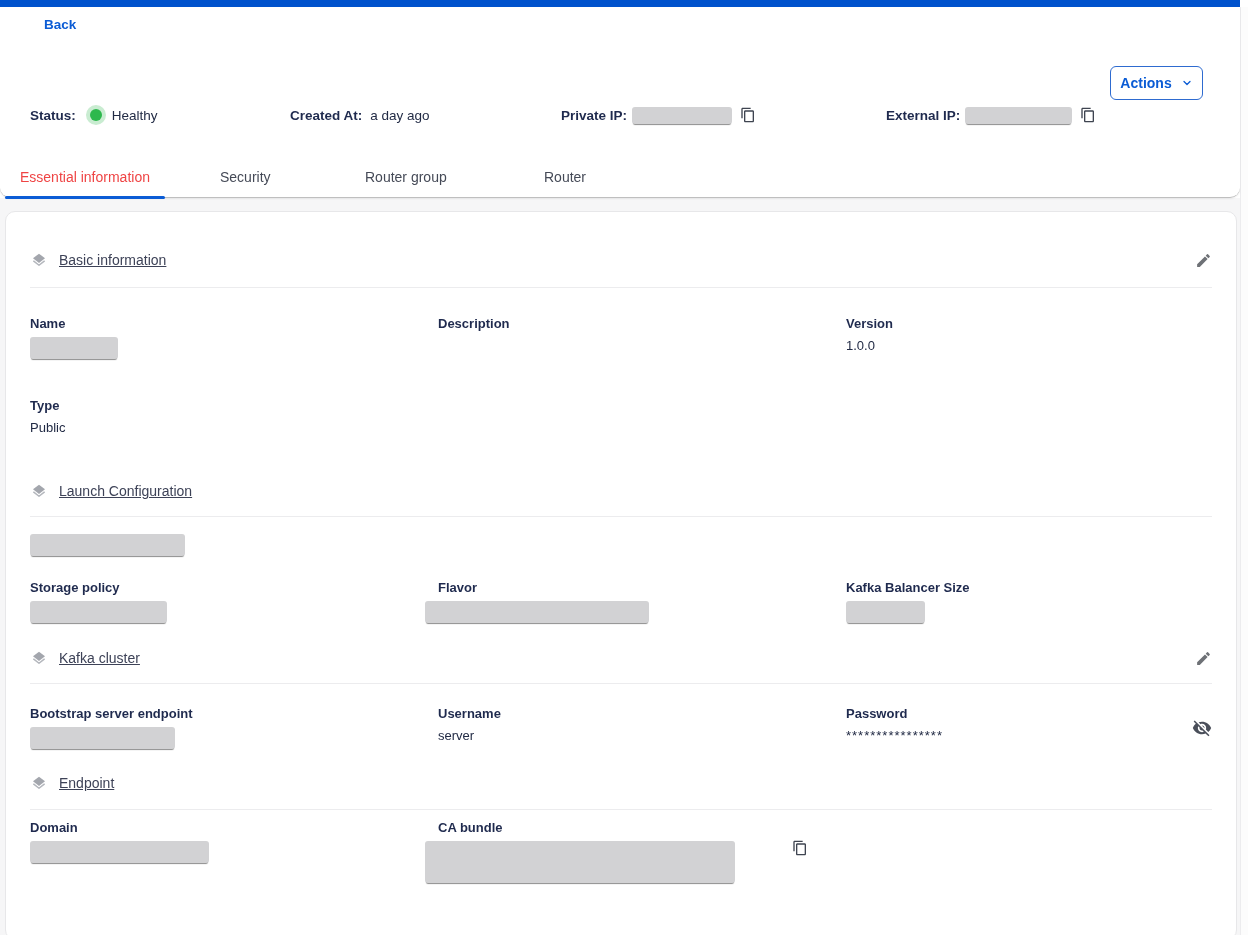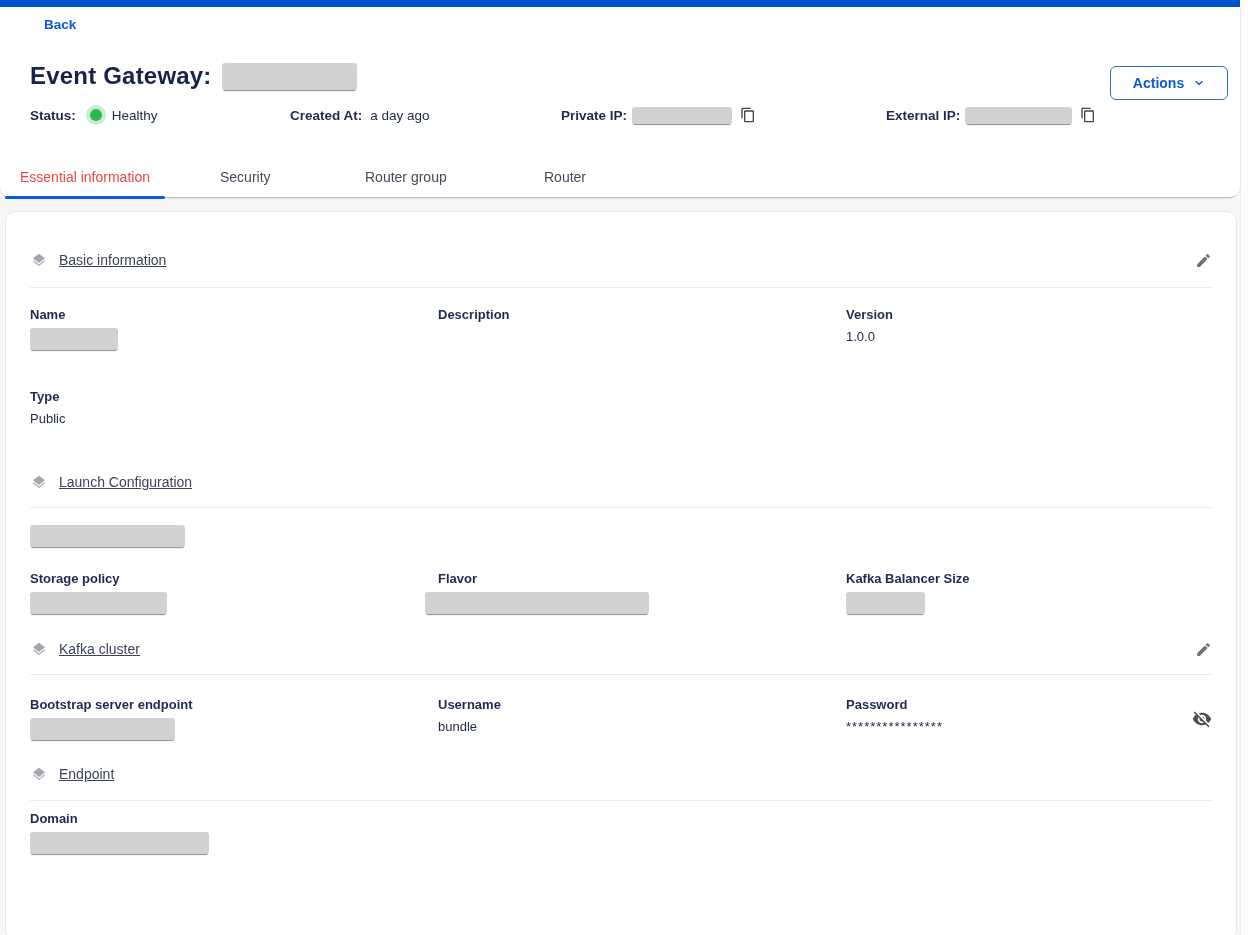--- a/index.html
+++ b/index.html
@@ -14,21 +14,21 @@
   
   .header{position:absolute;top:7px;left:0;width:1240px;height:191px;background:#fff;
           border-radius:0 0 10px 10px;z-index:2;
           border-bottom:1px solid #bfbfbf;box-shadow:0 1px 2px rgba(0,0,0,.07);box-sizing:border-box;}
   .back{position:absolute;left:44px;top:10px;font-size:13.5px;font-weight:600;color:#0b5cd5;
         text-decoration:none;cursor:pointer;}
   .title-row{position:absolute;left:30px;top:55px;display:flex;align-items:center;}
   .page-title{margin:0;font-size:24px;font-weight:700;color:#18224a;letter-spacing:.2px;}
   .redacted{background:#d2d2d4;border-radius:3px;box-shadow:0 2px 1px -1px rgba(0,0,0,.45);}
   .title-redacted{width:135px;height:27px;margin-left:10px;}
-  .actions-btn{position:absolute;left:1110px;top:59px;width:118px;height:34px;
+  .actions-btn{position:absolute;left:1110px;top:59px;width:93px;height:34px;
       background:#fff;border:1px solid #2e6bd0;border-radius:6px;color:#0b5cd5;
       font-family:"Liberation Sans",sans-serif;font-size:14px;font-weight:600;
       display:flex;align-items:center;justify-content:center;gap:9px;cursor:pointer;}
   .meta{position:absolute;top:99px;height:18px;display:flex;align-items:center;font-size:13.5px;white-space:nowrap;}
   .meta .lbl{font-weight:700;color:#1f2a4e;}
   .meta .val{margin-left:8px;color:#222b45;}
   #meta-status{left:30px;}
   #meta-created{left:290px;}
   #meta-private{left:561px;}
   #meta-external{left:886px;}
@@ -53,39 +53,35 @@
   .sec-title{font-size:14px;font-weight:400;color:#3d4257;margin-left:11px;text-decoration:underline;}
   .edit-btn{margin-left:auto;}
   .divider{height:1px;background:#ececee;border:none;margin:0;}
   .grid{display:grid;grid-template-columns:408px 408px 1fr;align-items:start;}
   .label{font-size:13px;font-weight:700;color:#1f2a4e;line-height:15px;}
   .value{font-size:13px;color:#222b45;margin-top:7px;line-height:15px;}
   .box{margin-top:6px;}
   .cell-flex{display:flex;justify-content:space-between;align-items:flex-start;}
   .row-flex{display:flex;align-items:flex-start;}
   
-  .mt17{margin-top:17px;} .mt29{margin-top:19px;} .mt39{margin-top:39px;}
+  .mt17{margin-top:17px;} .mt29{margin-top:28px;} .mt39{margin-top:39px;}
   .mt46{margin-top:46px;} .mt15{margin-top:15px;} .mt11{margin-top:11px;}
   .mt24{margin-top:24px;} .mt25{margin-top:25px;} .mt22{margin-top:22px;}
   .mt16{margin-top:16px;} .mt10{margin-top:10px;}
 </style>
 </head>
 <body>
 
 <div class="topbar"></div>
 <div class="scroll-gutter"></div>
 <div class="page-bg"></div>
 
 <header class="header">
   <a class="back">Back</a>
 
-  <div class="title-row">
-    <h1 class="page-title">Event Gateway:</h1>
-    <span class="redacted title-redacted"></span>
-  </div>
 
   <button class="actions-btn">
     <span>Actions</span>
     <svg width="12" height="12" viewBox="0 0 24 24">
       <path d="M6 9l6 6 6-6" fill="none" stroke="#0b5cd5" stroke-width="2.6" stroke-linecap="round" stroke-linejoin="round"></path>
     </svg>
   </button>
 
   <div class="meta" id="meta-status">
     <span class="lbl">Status:</span>
@@ -208,21 +204,21 @@
   </div>
   <hr class="divider mt15">
 
   <div class="grid mt22">
     <div>
       <div class="label">Bootstrap server endpoint</div>
       <div class="redacted box" style="width:145px;height:22px;"></div>
     </div>
     <div>
       <div class="label">Username</div>
-      <div class="value">bundle</div>
+      <div class="value">server</div>
     </div>
     <div class="cell-flex">
       <div>
         <div class="label">Password</div>
         <div class="value" style="letter-spacing:1px;">****************</div>
       </div>
       <button class="icon-btn" style="margin-top:12px;">
         <svg width="20" height="20" viewBox="0 0 24 24">
           <path fill="#4a4f5a" d="M12 7c2.76 0 5 2.24 5 5 0 .65-.13 1.26-.36 1.83l2.92 2.92c1.51-1.26 2.7-2.89 3.43-4.75-1.73-4.39-6-7.5-11-7.5-1.4 0-2.74.25-3.98.7l2.16 2.16C10.74 7.13 11.35 7 12 7zM2 4.27l2.28 2.28.46.46C3.08 8.3 1.78 10.02 1 12c1.73 4.39 6 7.5 11 7.5 1.55 0 3.03-.3 4.38-.84l.42.42L19.73 22 21 20.73 3.27 3 2 4.27zM7.53 9.8l1.55 1.55c-.05.21-.08.43-.08.65 0 1.66 1.34 3 3 3 .22 0 .44-.03.65-.08l1.55 1.55c-.67.33-1.41.53-2.2.53-2.76 0-5-2.24-5-5 0-.79.2-1.53.53-2.2zm4.31-.78 3.15 3.15.02-.16c0-1.66-1.34-3-3-3l-.17.01z"></path>
         </svg>
@@ -237,15 +233,26 @@
     </svg>
     <span class="sec-title">Endpoint</span>
   </div>
   <hr class="divider mt16">
 
   <div class="grid mt10">
     <div>
       <div class="label">Domain</div>
       <div class="redacted box" style="width:179px;height:22px;"></div>
     </div>
+    <div>
+      <div class="label">CA bundle</div>
+      <div class="row-flex">
+        <div class="redacted box" style="width:310px;height:42px;margin-left:-13px;"></div>
+        <button class="icon-btn" style="margin-left:57px;margin-top:5px;">
+          <svg width="16" height="16" viewBox="0 0 24 24">
+            <path fill="#3e4450" d="M16 1H4c-1.1 0-2 .9-2 2v14h2V3h12V1zm3 4H8c-1.1 0-2 .9-2 2v14c0 1.1.9 2 2 2h11c1.1 0 2-.9 2-2V7c0-1.1-.9-2-2-2zm0 16H8V7h11v14z"></path>
+          </svg>
+        </button>
+      </div>
+    </div>
   </div>
 
 </main>
 
 </body></html>

